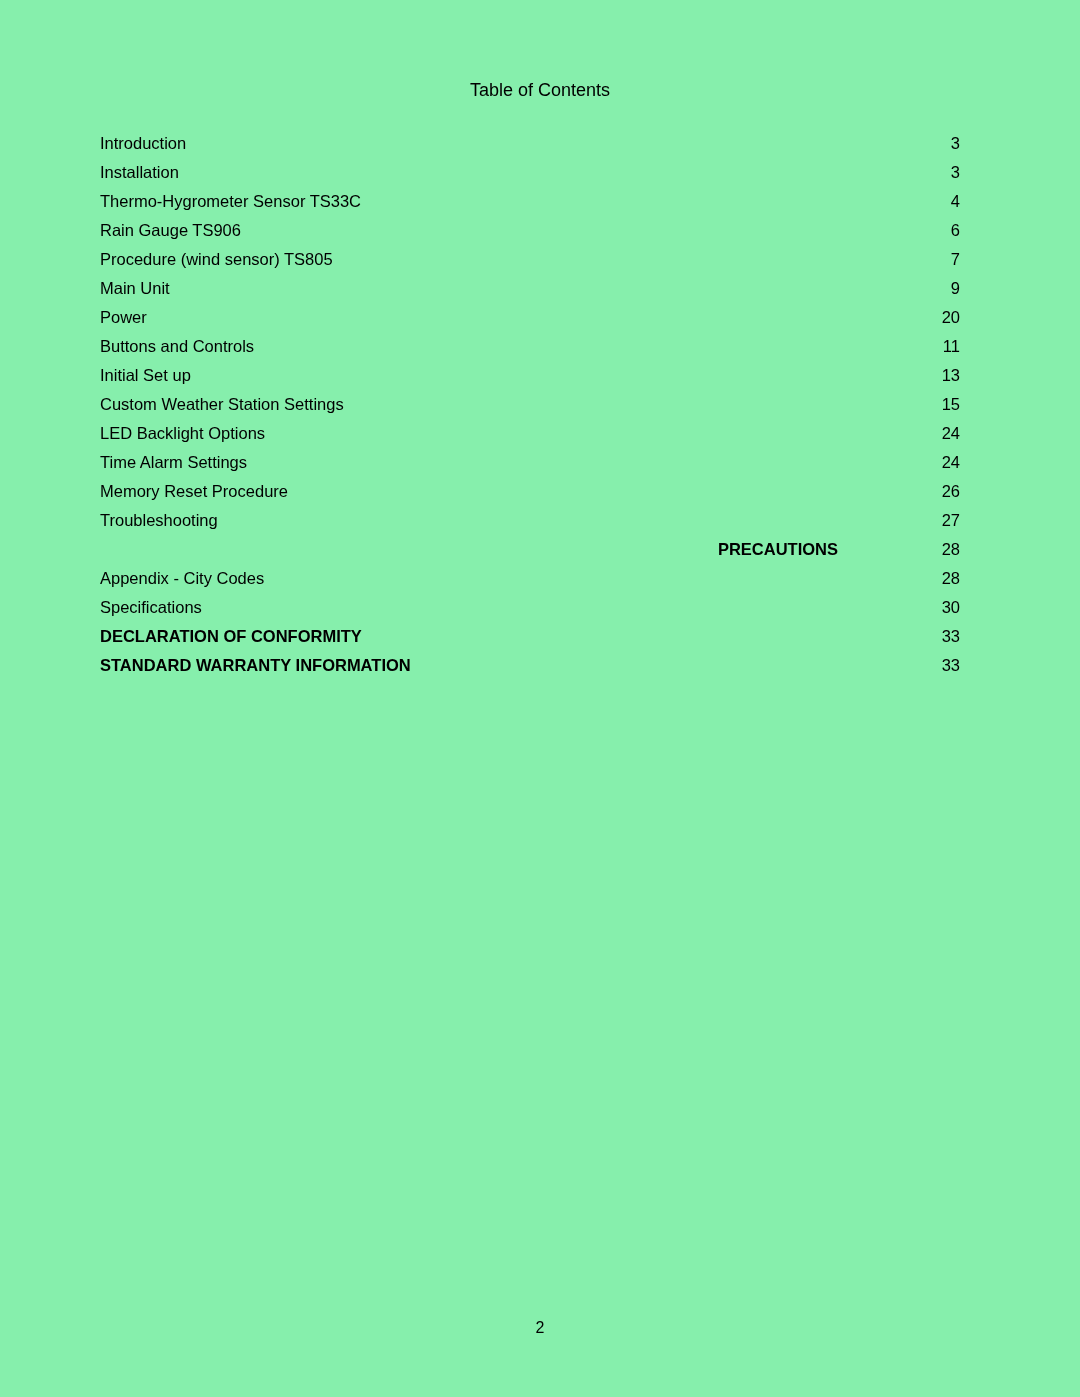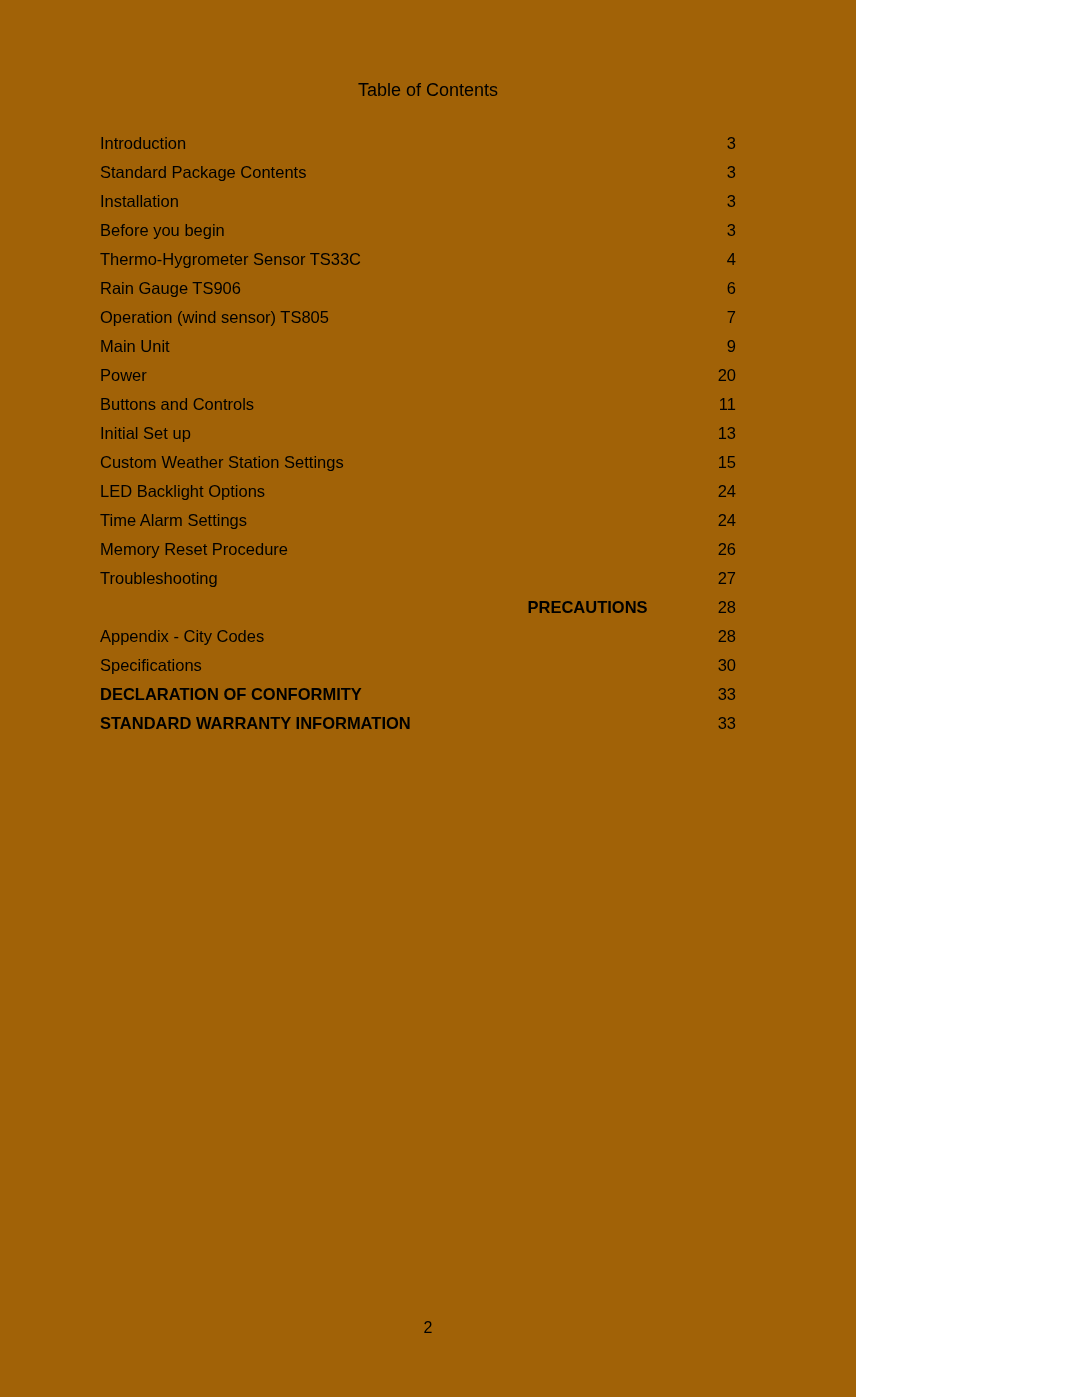--- a/index.html
+++ b/index.html
@@ -10,23 +10,23 @@
 
     body {
       background: #ffffff;
       font-family: 'Times New Roman', Times, serif;
       width: 1080px;
       min-height: 1397px;
       position: relative;
     }
 
     .page {
-      width: 856px;
+      width: 1080px;
       min-height: 1397px;
-      background: #a16207;
+      background: #86efac;
       padding: 80px 100px 80px 100px;
       position: relative;
     }
 
     .toc-title {
       text-align: center;
       font-size: 18px;
       font-weight: normal;
       margin-bottom: 28px;
       font-family: Arial, Helvetica, sans-serif;
@@ -74,41 +74,33 @@
 
   <div class="toc-title">Table of Contents</div>
 
   <table class="toc-table">
     <tbody id="toc-body">
     <tr>
           <td class="entry-label">Introduction</td>
           <td class="entry-page">3</td>
         </tr>
         <tr>
-          <td class="entry-label">Standard Package Contents</td>
-          <td class="entry-page">3</td>
-        </tr>
-        <tr>
           <td class="entry-label">Installation</td>
-          <td class="entry-page">3</td>
-        </tr>
-        <tr>
-          <td class="entry-label">Before you begin</td>
           <td class="entry-page">3</td>
         </tr>
         <tr>
           <td class="entry-label">Thermo-Hygrometer Sensor TS33C</td>
           <td class="entry-page">4</td>
         </tr>
         <tr>
           <td class="entry-label">Rain Gauge TS906</td>
           <td class="entry-page">6</td>
         </tr>
         <tr>
-          <td class="entry-label">Operation (wind sensor) TS805</td>
+          <td class="entry-label">Procedure (wind sensor) TS805</td>
           <td class="entry-page">7</td>
         </tr>
         <tr>
           <td class="entry-label">Main Unit</td>
           <td class="entry-page">9</td>
         </tr>
         <tr>
           <td class="entry-label">Power</td>
           <td class="entry-page">20</td>
         </tr>

